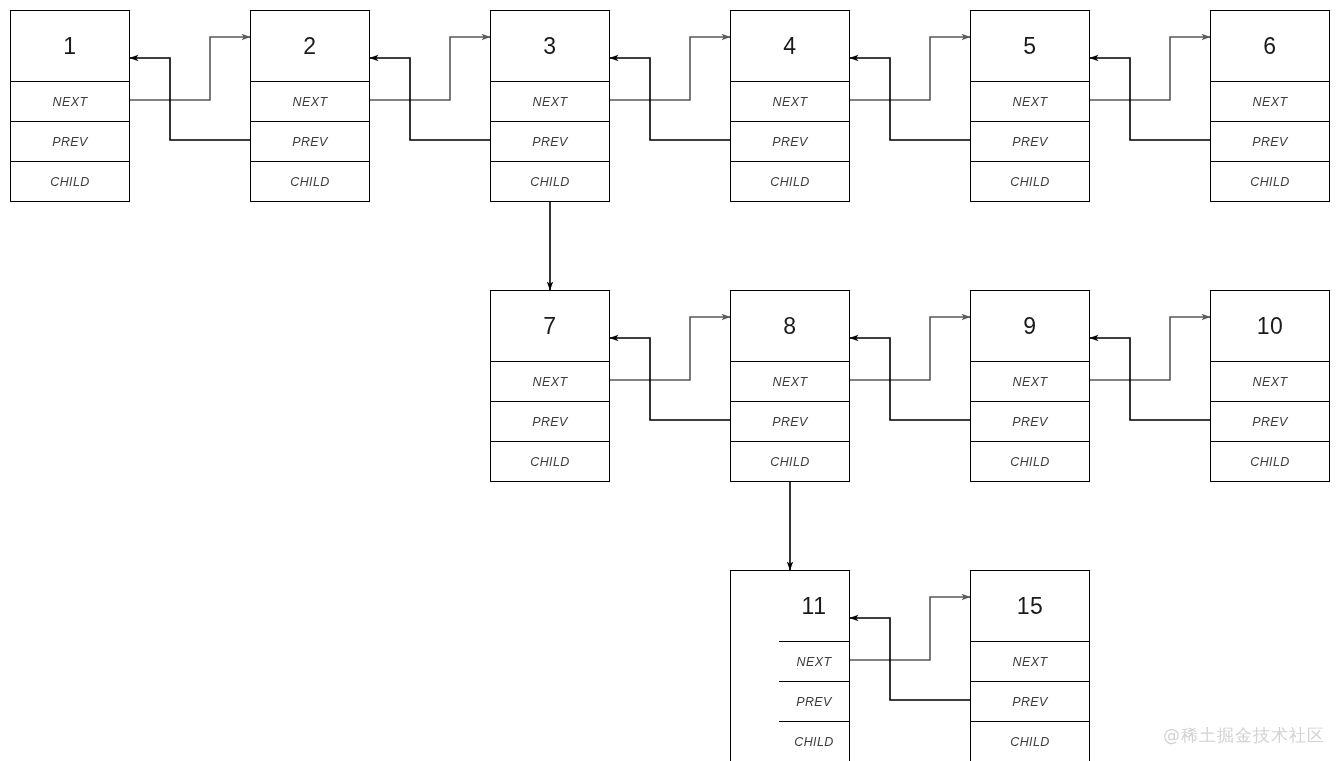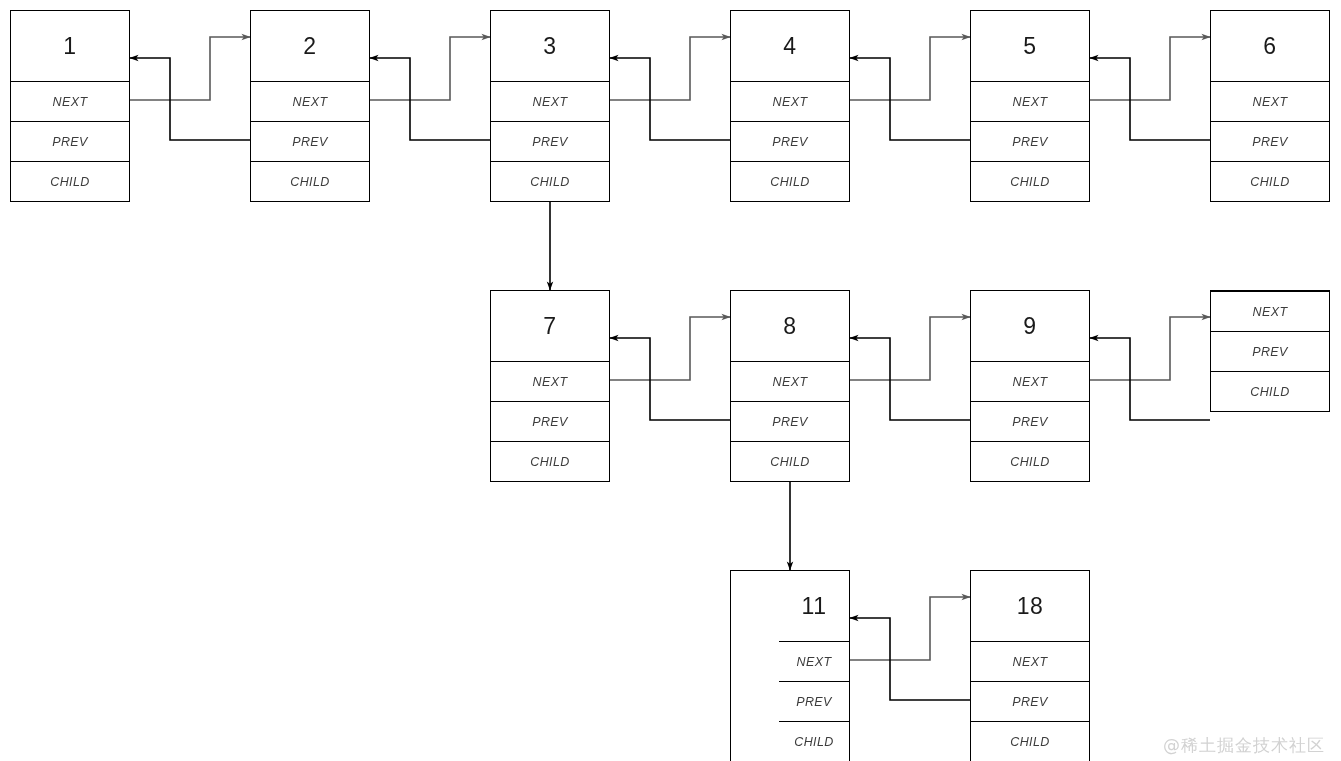--- a/index.html
+++ b/index.html
@@ -48,21 +48,21 @@
     align-items: center;
     justify-content: center;
     font-size: 12.5px;
     color: #3c3c3c;
     letter-spacing: 0.4px;
     font-style: italic;
   }
   .watermark {
     position: absolute;
     right: 16px;
-    bottom: 4px;
+    bottom: 14px;
     font-size: 17px;
     color: #d2d2d2;
     letter-spacing: 1px;
     z-index: 5;
     white-space: nowrap;
     font-family: "DejaVu Sans", sans-serif;
   }
 </style>
 </head>
 <body>
@@ -150,31 +150,32 @@
       <div class="node-cell">PREV</div>
       <div class="node-cell">CHILD</div>
     </div>
     <div class="node" style="left: 970px; top: 290px;">
       <div class="node-header">9</div>
       <div class="node-cell">NEXT</div>
       <div class="node-cell">PREV</div>
       <div class="node-cell">CHILD</div>
     </div>
     <div class="node" style="left: 1210px; top: 290px;">
+      <div class="node-header">10</div>
       <div class="node-cell">NEXT</div>
       <div class="node-cell">PREV</div>
       <div class="node-cell">CHILD</div>
     </div>
     <div class="node" style="left: 730px; top: 570px; padding-left: 48px;">
       <div class="node-header">11</div>
       <div class="node-cell">NEXT</div>
       <div class="node-cell">PREV</div>
       <div class="node-cell">CHILD</div>
     </div>
     <div class="node" style="left: 970px; top: 570px;">
-      <div class="node-header">18</div>
+      <div class="node-header">15</div>
       <div class="node-cell">NEXT</div>
       <div class="node-cell">PREV</div>
       <div class="node-cell">CHILD</div>
     </div>
   </div>
 
 <div class="watermark">@稀土掘金技术社区</div>
 
 </body></html>

